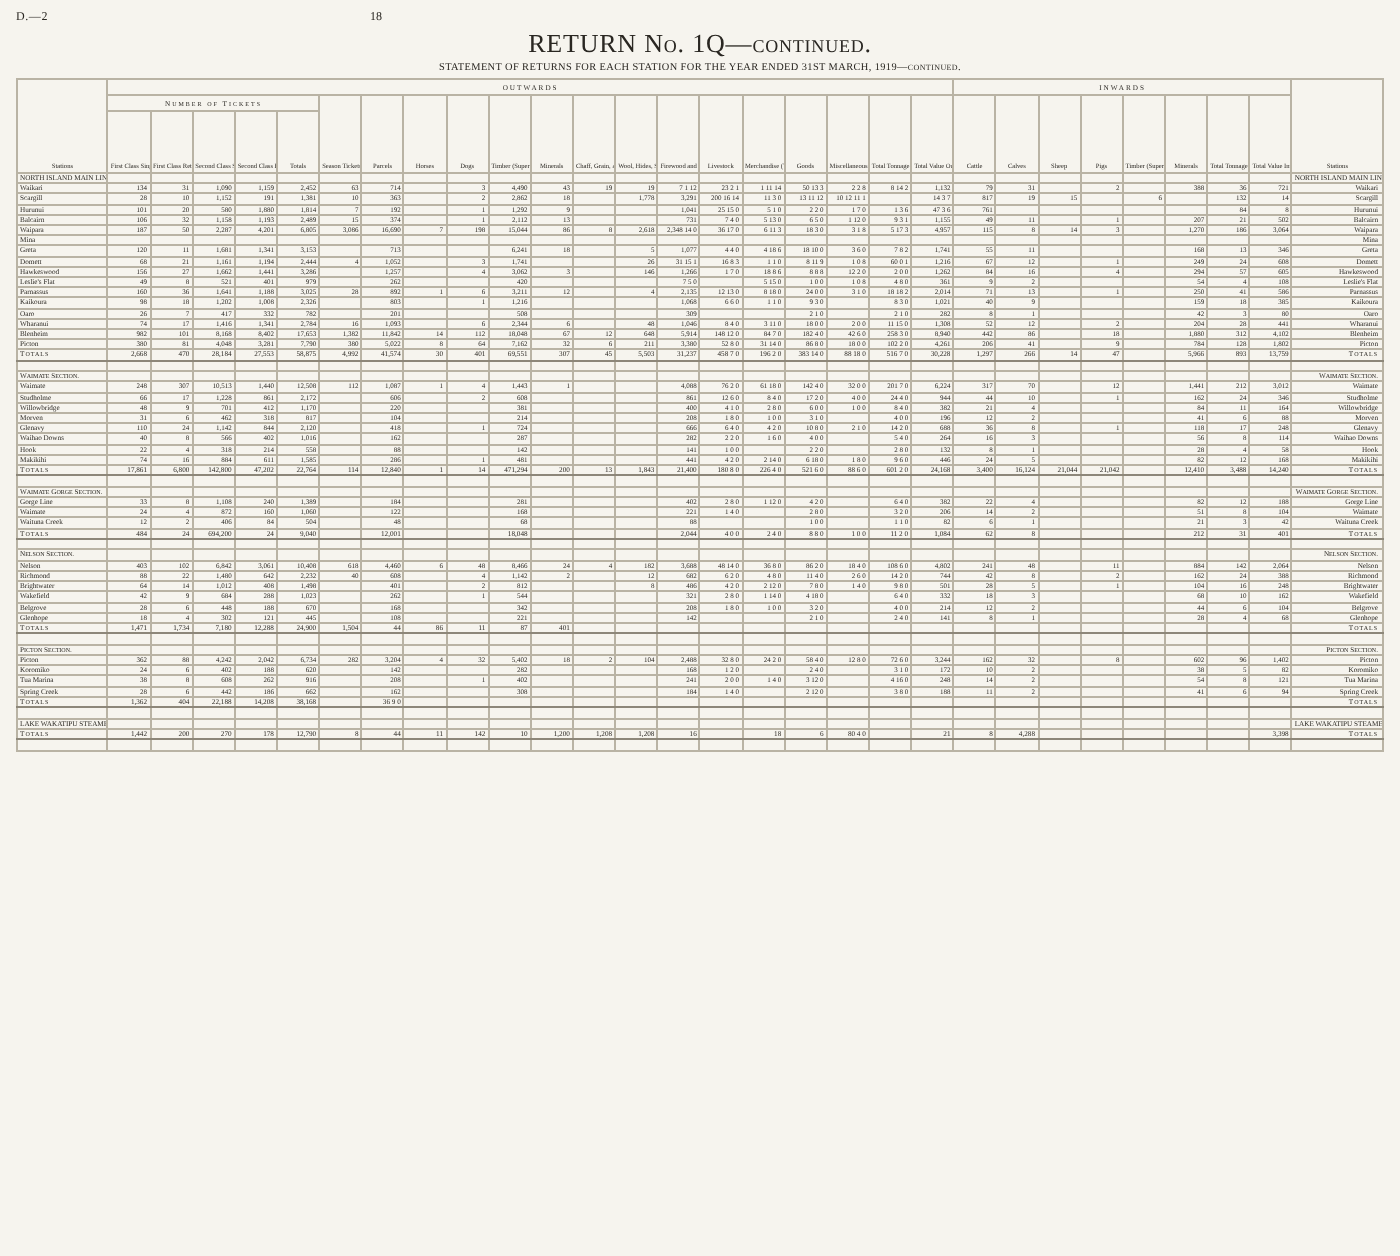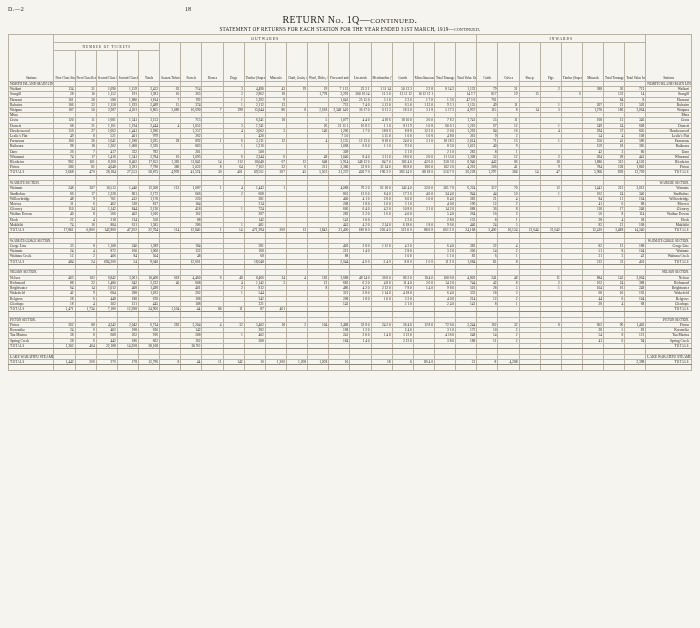--- a/index.html
+++ b/index.html
@@ -19,21 +19,21 @@
   }
   .hdr-row{
     display:flex;justify-content:space-between;align-items:flex-start;
     font-size:6px;
     line-height:7px;
   }
   .folio-left{font-size:6px;letter-spacing:.3px;}
   .folio-right{font-size:6px;padding-right:300px;}
   .title{
     text-align:center;
-    font-size:10px;
+    font-size:13px;
     letter-spacing:.4px;
     margin-top:1px;
     font-variant:small-caps;
   }
   .subtitle{
     text-align:center;
     font-size:5.2px;
     letter-spacing:.2px;
     margin-top:1px;
     margin-bottom:2px;

